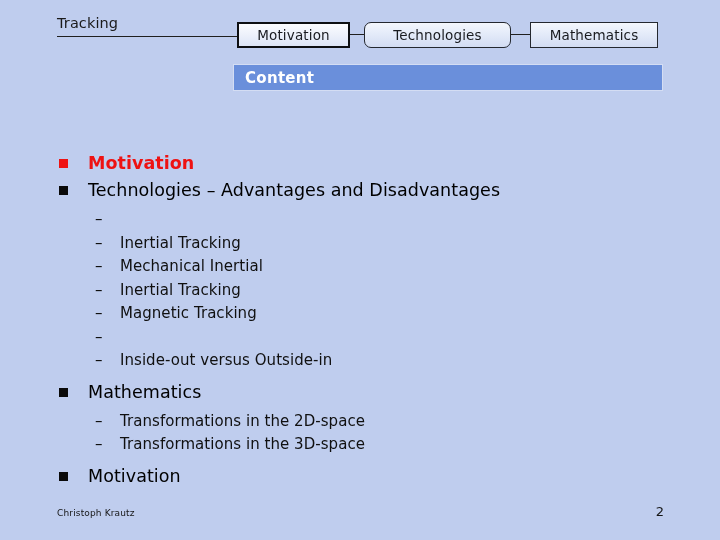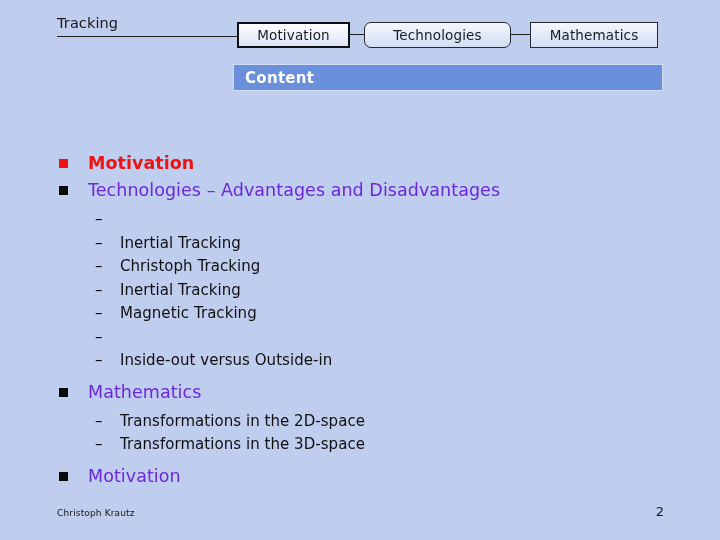--- a/index.html
+++ b/index.html
@@ -116,21 +116,21 @@
     top: 150px;
     width: 720px;
   }
 
   .lvl1 {
     position: relative;
     padding-left: 88px;
     min-height: 26px;
     margin-bottom: 1px;
     font-size: 17.5px;
-    color: #6d28d9;
+    color: #000000;
     letter-spacing: 0.05px;
     line-height: 26px;
     white-space: nowrap;
   }
   .lvl1 .sq {
     position: absolute;
     left: 59px;
     top: 9px;
     width: 9px;
     height: 9px;
@@ -238,21 +238,21 @@
 
     <div class="lvl2 gap-sub">
       <span class="dash">–</span>
     </div>
     <div class="lvl2">
       <span class="dash">–</span>
       <span>Inertial Tracking</span>
     </div>
     <div class="lvl2">
       <span class="dash">–</span>
-      <span>Christoph Tracking</span>
+      <span>Mechanical Inertial</span>
     </div>
     <div class="lvl2">
       <span class="dash">–</span>
       <span>Inertial Tracking</span>
     </div>
     <div class="lvl2">
       <span class="dash">–</span>
       <span>Magnetic Tracking</span>
     </div>
     <div class="lvl2">

